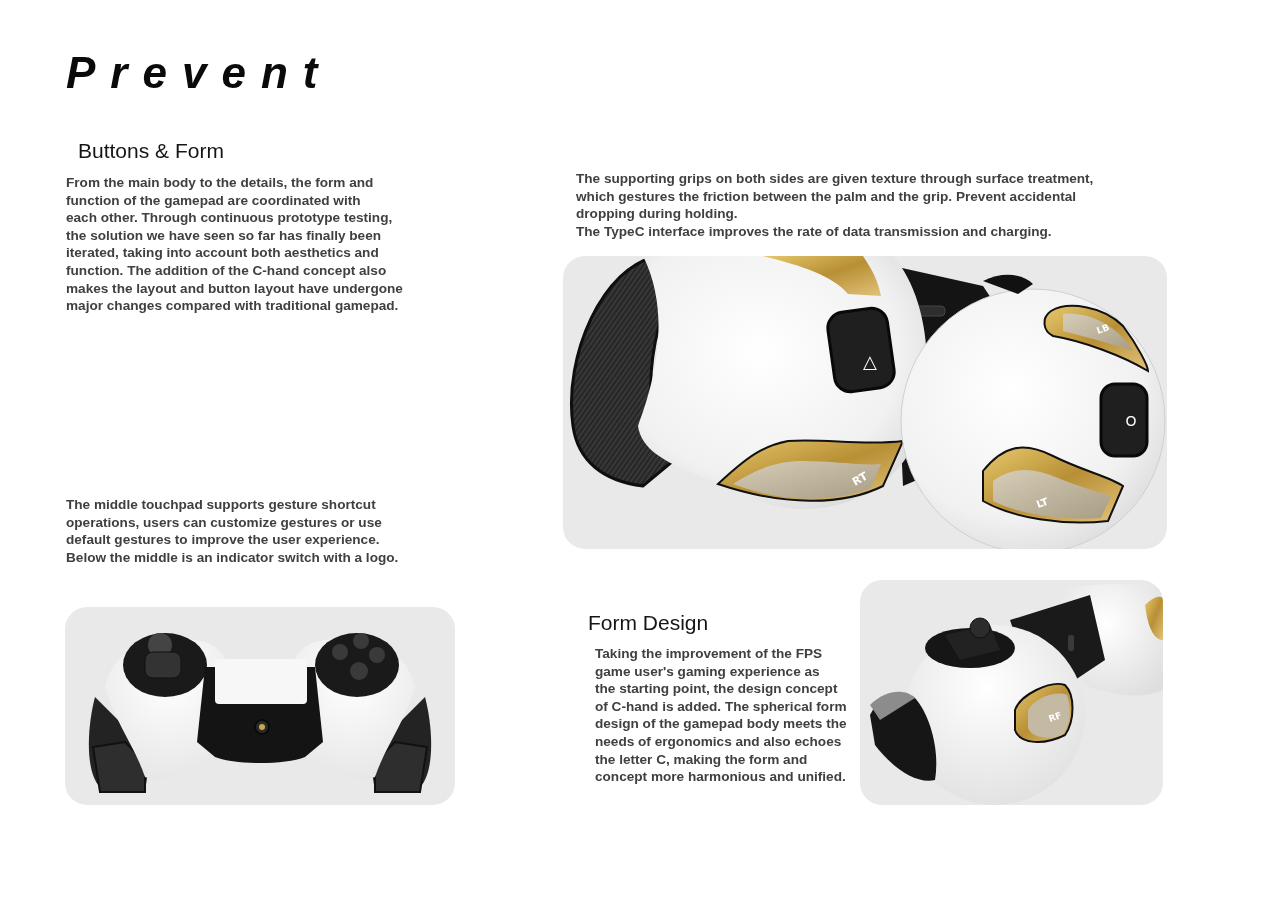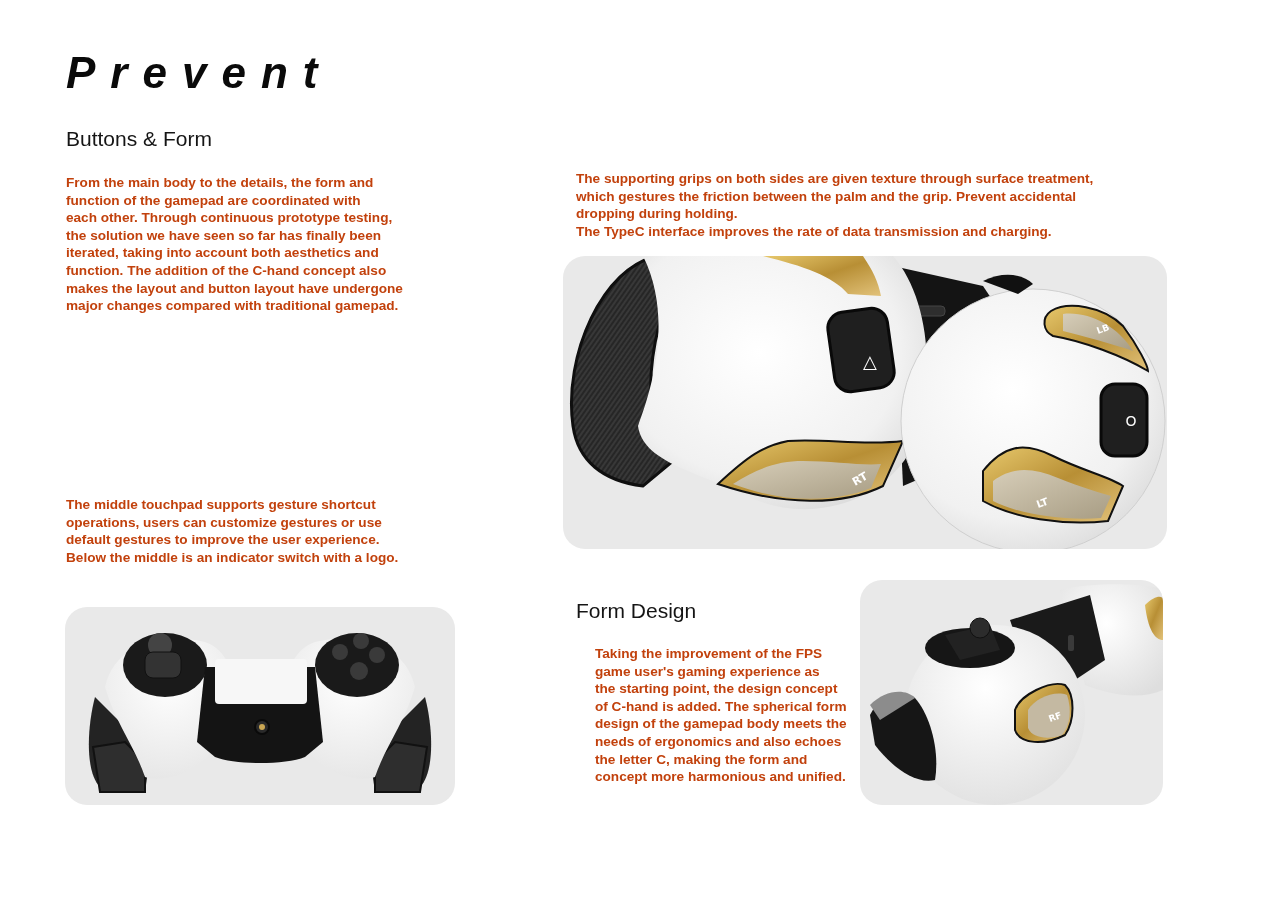--- a/index.html
+++ b/index.html
@@ -5,23 +5,23 @@
   html, body { margin: 0; padding: 0; }
   body {
     width: 1280px; height: 916px; background: #ffffff; position: relative; overflow: hidden;
     font-family: "Liberation Sans", "DejaVu Sans", sans-serif; color: #111111;
   }
   .abs { position: absolute; }
   .title {
     left: 66px; top: 46px; font-size: 44px; font-weight: 700; font-style: italic;
     letter-spacing: 15px; color: #0a0a0a; line-height: 54px; margin: 0;
   }
-  .h2 { font-size: 21px; font-weight: 500; color: #151515; line-height: 26px; margin: 0; }
+  .h2 { font-size: 21px; font-weight: 500; color: #151515; line-height: 26px; margin: 12px; }
   .para {
-    font-size: 13.6px; font-weight: 700; line-height: 17.6px; color: #c2410c; margin: 0;
+    font-size: 13.6px; font-weight: 700; line-height: 17.6px; color: #404040; margin: 0;
     white-space: pre-line;
   }
   .panel {
     background: #e9e9e9; border-radius: 22px; overflow: hidden;
   }
   svg { display: block; }
 </style>
 </head>
 <body>
 

